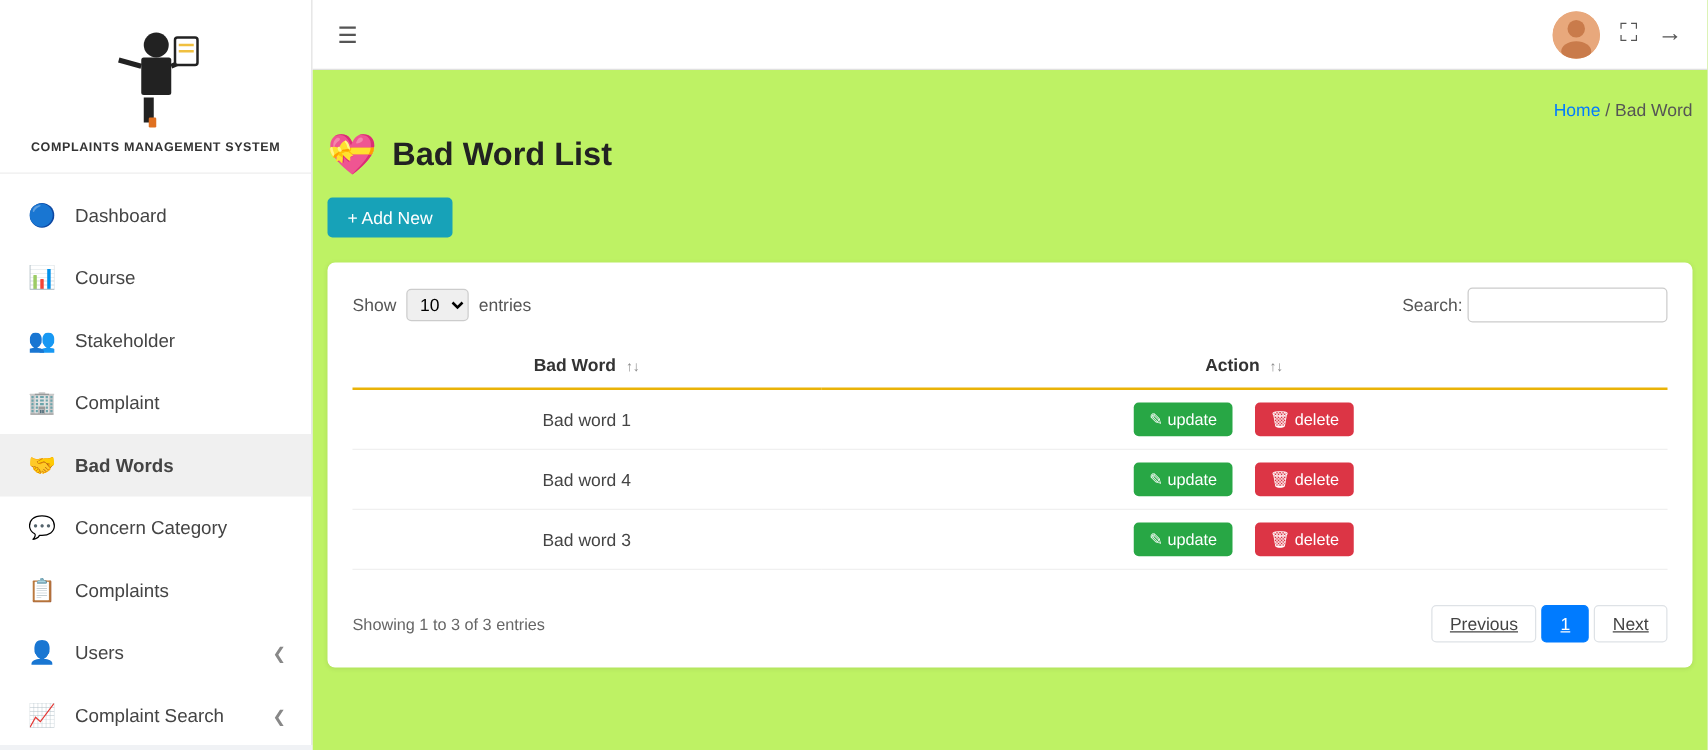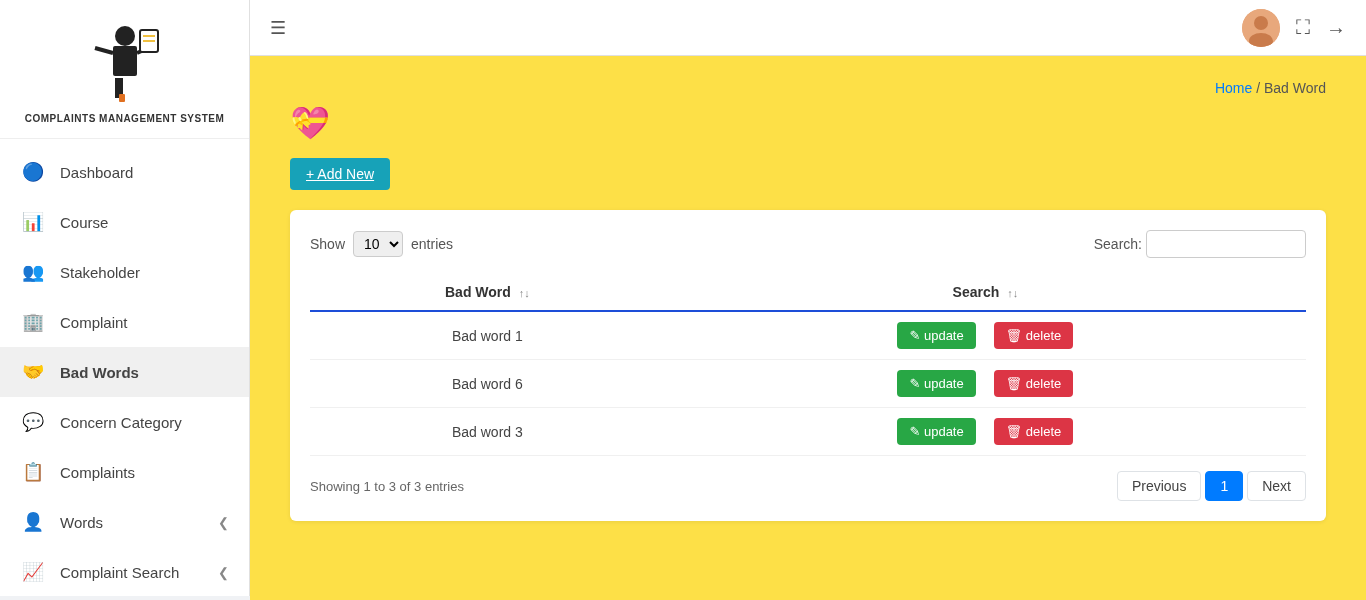--- a/index.html
+++ b/index.html
@@ -90,23 +90,23 @@
       align-items: center;
       justify-content: center;
       font-size: 20px;
       overflow: hidden;
     }
     .topbar-icon { font-size: 18px; cursor: pointer; color: #555; }
 
     
     .content {
       flex: 1;
-      padding: 24px 40px;
+      padding: 24px 12px;
       overflow-y: auto;
-      background: #fde047;
+      background: #bef264;
     }
 
     
     .breadcrumb {
       text-align: right;
       margin-bottom: 8px;
       font-size: 14px;
     }
     .breadcrumb a { color: #007bff; text-decoration: none; }
     .breadcrumb span { color: #555; }
@@ -127,21 +127,20 @@
       color: #fff;
       border: none;
       padding: 8px 16px;
       border-radius: 4px;
       font-size: 14px;
       cursor: pointer;
       display: inline-flex;
       align-items: center;
       gap: 6px;
       margin-bottom: 20px;
-      text-decoration: underline;
     }
 
     
     .table-card {
       background: #fff;
       border-radius: 6px;
       box-shadow: 0 1px 4px rgba(0,0,0,0.08);
       padding: 20px;
     }
 
@@ -168,21 +167,21 @@
       width: 160px;
     }
 
     
     .data-table {
       width: 100%;
       border-collapse: collapse;
       font-size: 14px;
     }
     .data-table thead tr {
-      border-bottom: 2px solid #1d4ed8;
+      border-bottom: 2px solid #eab308;
     }
     .data-table th {
       padding: 10px 14px;
       text-align: left;
       font-weight: 600;
       color: #333;
       white-space: nowrap;
     }
     .data-table th.center { text-align: center; }
     .data-table th .sort-icon { color: #888; font-size: 11px; margin-left: 4px; }
@@ -221,32 +220,33 @@
       display: inline-flex;
       align-items: center;
       gap: 4px;
     }
 
     
     .table-footer {
       display: flex;
       align-items: center;
       justify-content: space-between;
-      margin-top: 15px;
+      margin-top: 28px;
     }
     .showing-text { font-size: 13px; color: #666; }
     .pagination { display: flex; align-items: center; gap: 4px; }
     .page-btn {
       border: 1px solid #dee2e6;
       background: #fff;
       color: #444;
       padding: 6px 14px;
       border-radius: 4px;
       font-size: 14px;
       cursor: pointer;
+      text-decoration: underline;
     }
     .page-btn.active {
       background: #007bff;
       color: #fff;
       border-color: #007bff;
     }
   </style>
 </head>
 <body>
 
@@ -294,21 +294,21 @@
     <div class="nav-item">
       <span class="nav-icon">💬</span>
       <span class="nav-label">Concern Category</span>
     </div>
     <div class="nav-item">
       <span class="nav-icon">📋</span>
       <span class="nav-label">Complaints</span>
     </div>
     <div class="nav-item">
       <span class="nav-icon">👤</span>
-      <span class="nav-label">Words</span>
+      <span class="nav-label">Users</span>
       <span class="nav-arrow">❮</span>
     </div>
     <div class="nav-item">
       <span class="nav-icon">📈</span>
       <span class="nav-label">Complaint Search</span>
       <span class="nav-arrow">❮</span>
     </div>
   </nav>
 </aside>
 
@@ -335,20 +335,21 @@
     
     <div class="breadcrumb">
       <a href="#">Home</a>
       <span> / </span>
       <span>Bad Word</span>
     </div>
 
     
     <div class="page-header">
       <span class="page-icon">💝</span>
+      <h1 class="page-title">Bad Word List</h1>
     </div>
 
     
     <button class="btn-add">+ Add New</button>
 
     
     <div class="table-card">
 
       <div class="table-controls">
         <div class="show-entries">
@@ -367,32 +368,32 @@
       </div>
 
       <table class="data-table">
         <thead>
           <tr>
             <th class="center">
               <span>Bad Word</span>
               <span class="sort-icon">↑↓</span>
             </th>
             <th class="center">
-              <span>Search</span>
+              <span>Action</span>
               <span class="sort-icon">↑↓</span>
             </th>
           </tr>
         </thead>
         <tbody id="table-body">
         <tr>
               <td class="center">Bad word 1</td>
               <td class="action-cell"><button class="btn-update">✎ update</button><button class="btn-delete">🗑 delete</button></td>
             </tr>
             <tr>
-              <td class="center">Bad word 6</td>
+              <td class="center">Bad word 4</td>
               <td class="action-cell"><button class="btn-update">✎ update</button><button class="btn-delete">🗑 delete</button></td>
             </tr>
             <tr>
               <td class="center">Bad word 3</td>
               <td class="action-cell"><button class="btn-update">✎ update</button><button class="btn-delete">🗑 delete</button></td>
             </tr>
           </tbody>
       </table>
 
       <div class="table-footer">

